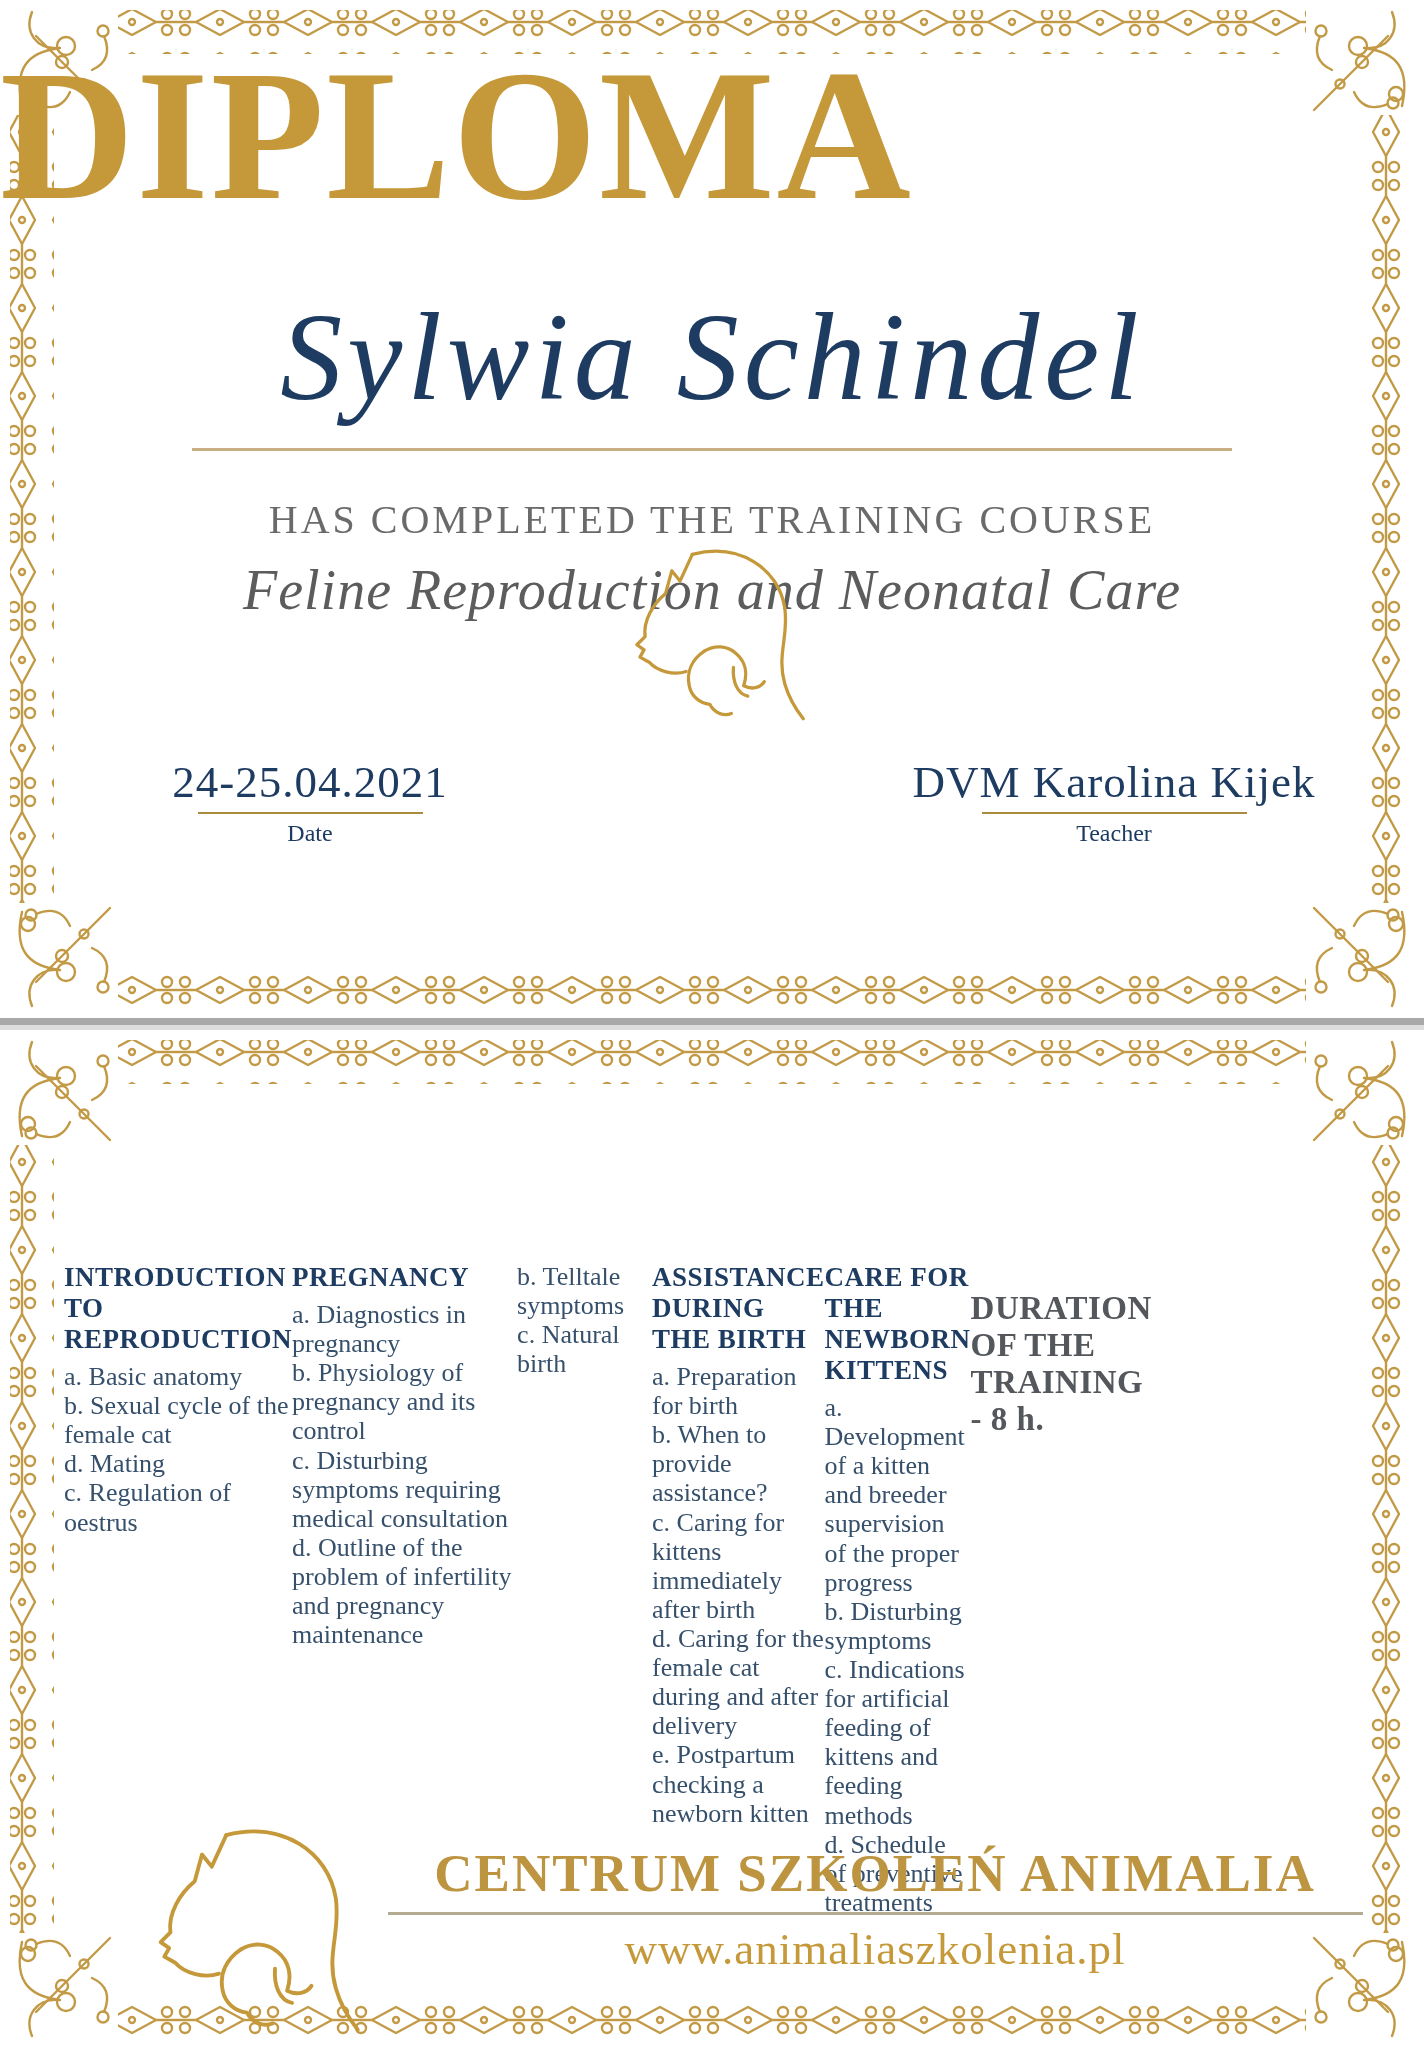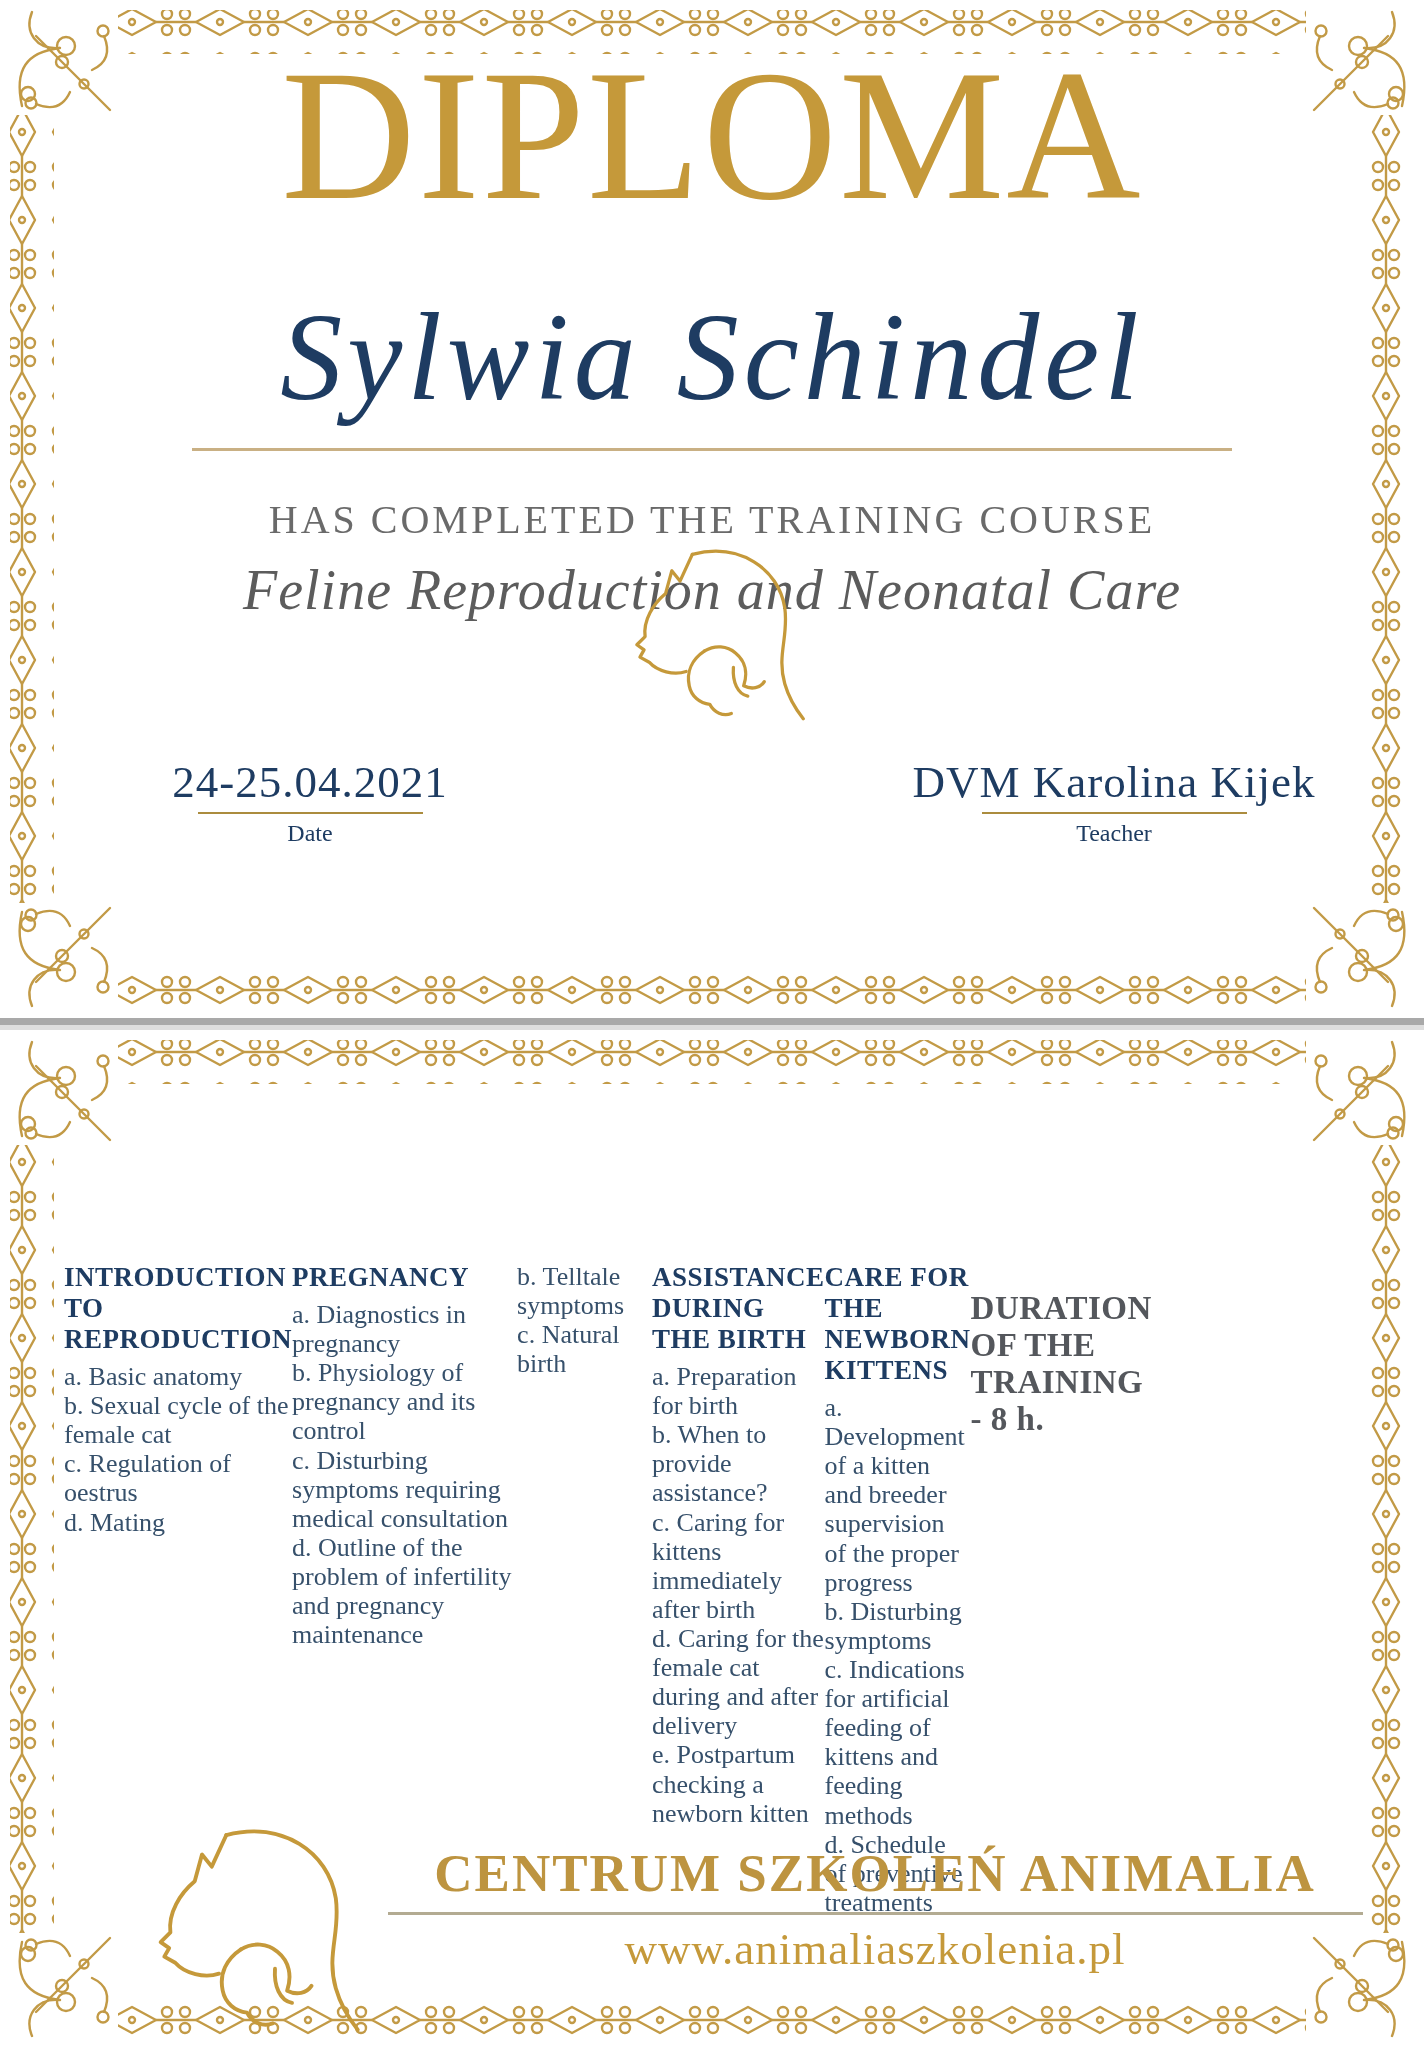--- a/index.html
+++ b/index.html
@@ -4,22 +4,22 @@
 <style>
   html,body{margin:0;padding:0;background:#ffffff;}
   body{width:1424px;height:2048px;position:relative;font-family:"Liberation Serif",serif;overflow:hidden;}
   .page{position:relative;width:1424px;height:1018px;background:#ffffff;overflow:hidden;}
   .page-gap{width:1424px;height:12px;background:linear-gradient(180deg,#a9a9a9 0 55%,#dedede 55% 100%);}
   .frame-svg{position:absolute;left:0;top:0;width:1424px;height:1018px;pointer-events:none;}
   .orn{stroke:var(--gold-border,#c29a46);fill:none;stroke-width:2.4;stroke-linecap:round;stroke-linejoin:round;}
   .logo-stroke{stroke:var(--gold,#c5993a);fill:none;stroke-width:3.2;stroke-linecap:round;stroke-linejoin:round;}
 
   
-  .title{position:absolute;top:38px;left:0;width:100%;text-align:center;
-         font-size:186px;font-weight:400;letter-spacing:2px;line-height:1.05;
+  .title{position:absolute;top:38px;left:0;width:100%;text-align:left;
+         font-size:186px;font-weight:700;letter-spacing:2px;line-height:1.05;
          color:var(--gold,#c5993a);}
   .name{position:absolute;top:296px;left:0;width:100%;text-align:center;
         font-style:italic;font-size:124px;letter-spacing:5px;line-height:1.0;
         color:var(--navy,#1e3c62);}
   .name-underline{position:absolute;top:448px;left:192px;width:1040px;height:3px;
         background:var(--tan-underline,#c9b084);}
   .completed{position:absolute;top:496px;left:0;width:100%;text-align:center;
         font-size:40px;letter-spacing:3px;color:var(--gray-caps,#6a6a6a);}
   .course{position:absolute;top:558px;left:0;width:100%;text-align:center;
         font-style:italic;font-size:56px;letter-spacing:1px;color:var(--gray-text,#5c5c5c);}
@@ -146,22 +146,22 @@
     <use href="#frame"></use>
   </svg>
 
 
   <div class="columns">
     <div class="col col-left">
         <div class="section">
           <h3>INTRODUCTION TO REPRODUCTION</h3>
           <p>a. Basic anatomy</p>
           <p>b. Sexual cycle of the female cat</p>
+          <p>d. Mating</p>
           <p>c. Regulation of oestrus</p>
-          <p>d. Mating</p>
         </div>
         <div class="section">
           <h3>PREGNANCY</h3>
           <p>a. Diagnostics in pregnancy</p>
           <p>b. Physiology of pregnancy and its control</p>
           <p>c. Disturbing symptoms requiring medical consultation</p>
           <p>d. Outline of the problem of infertility and pregnancy maintenance</p>
         </div>
         <div class="section">
           <p>b. Telltale symptoms</p>

